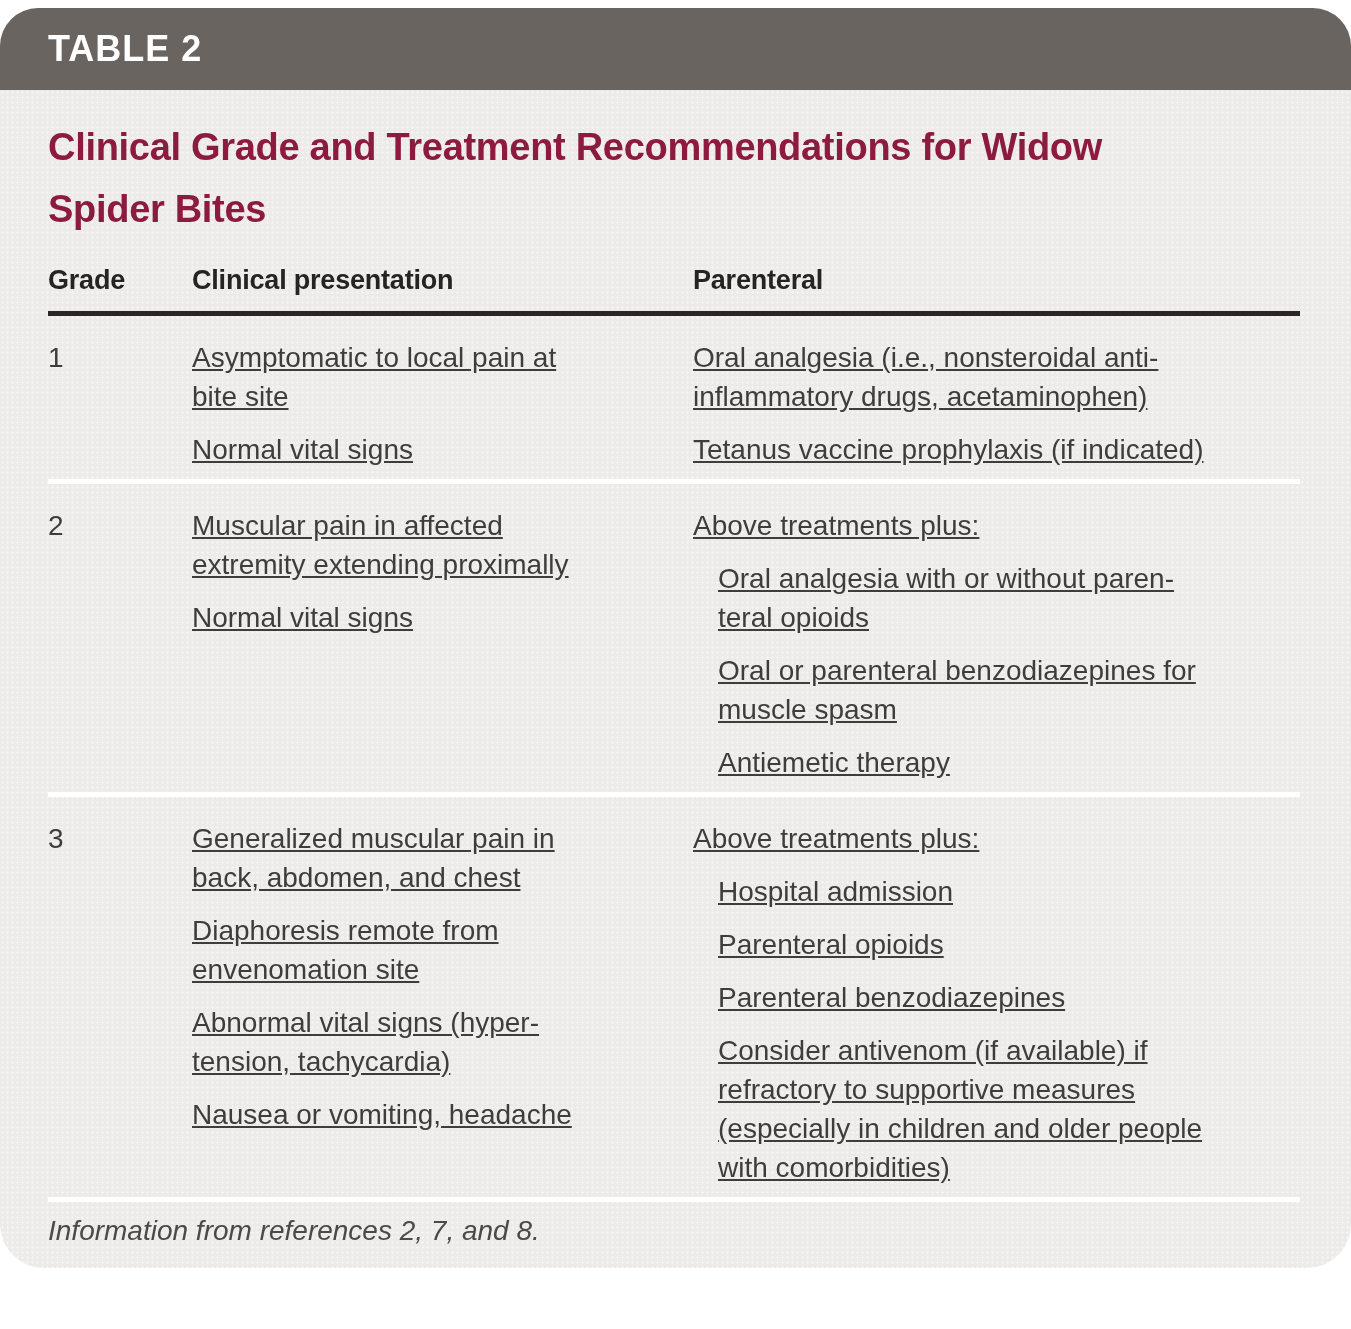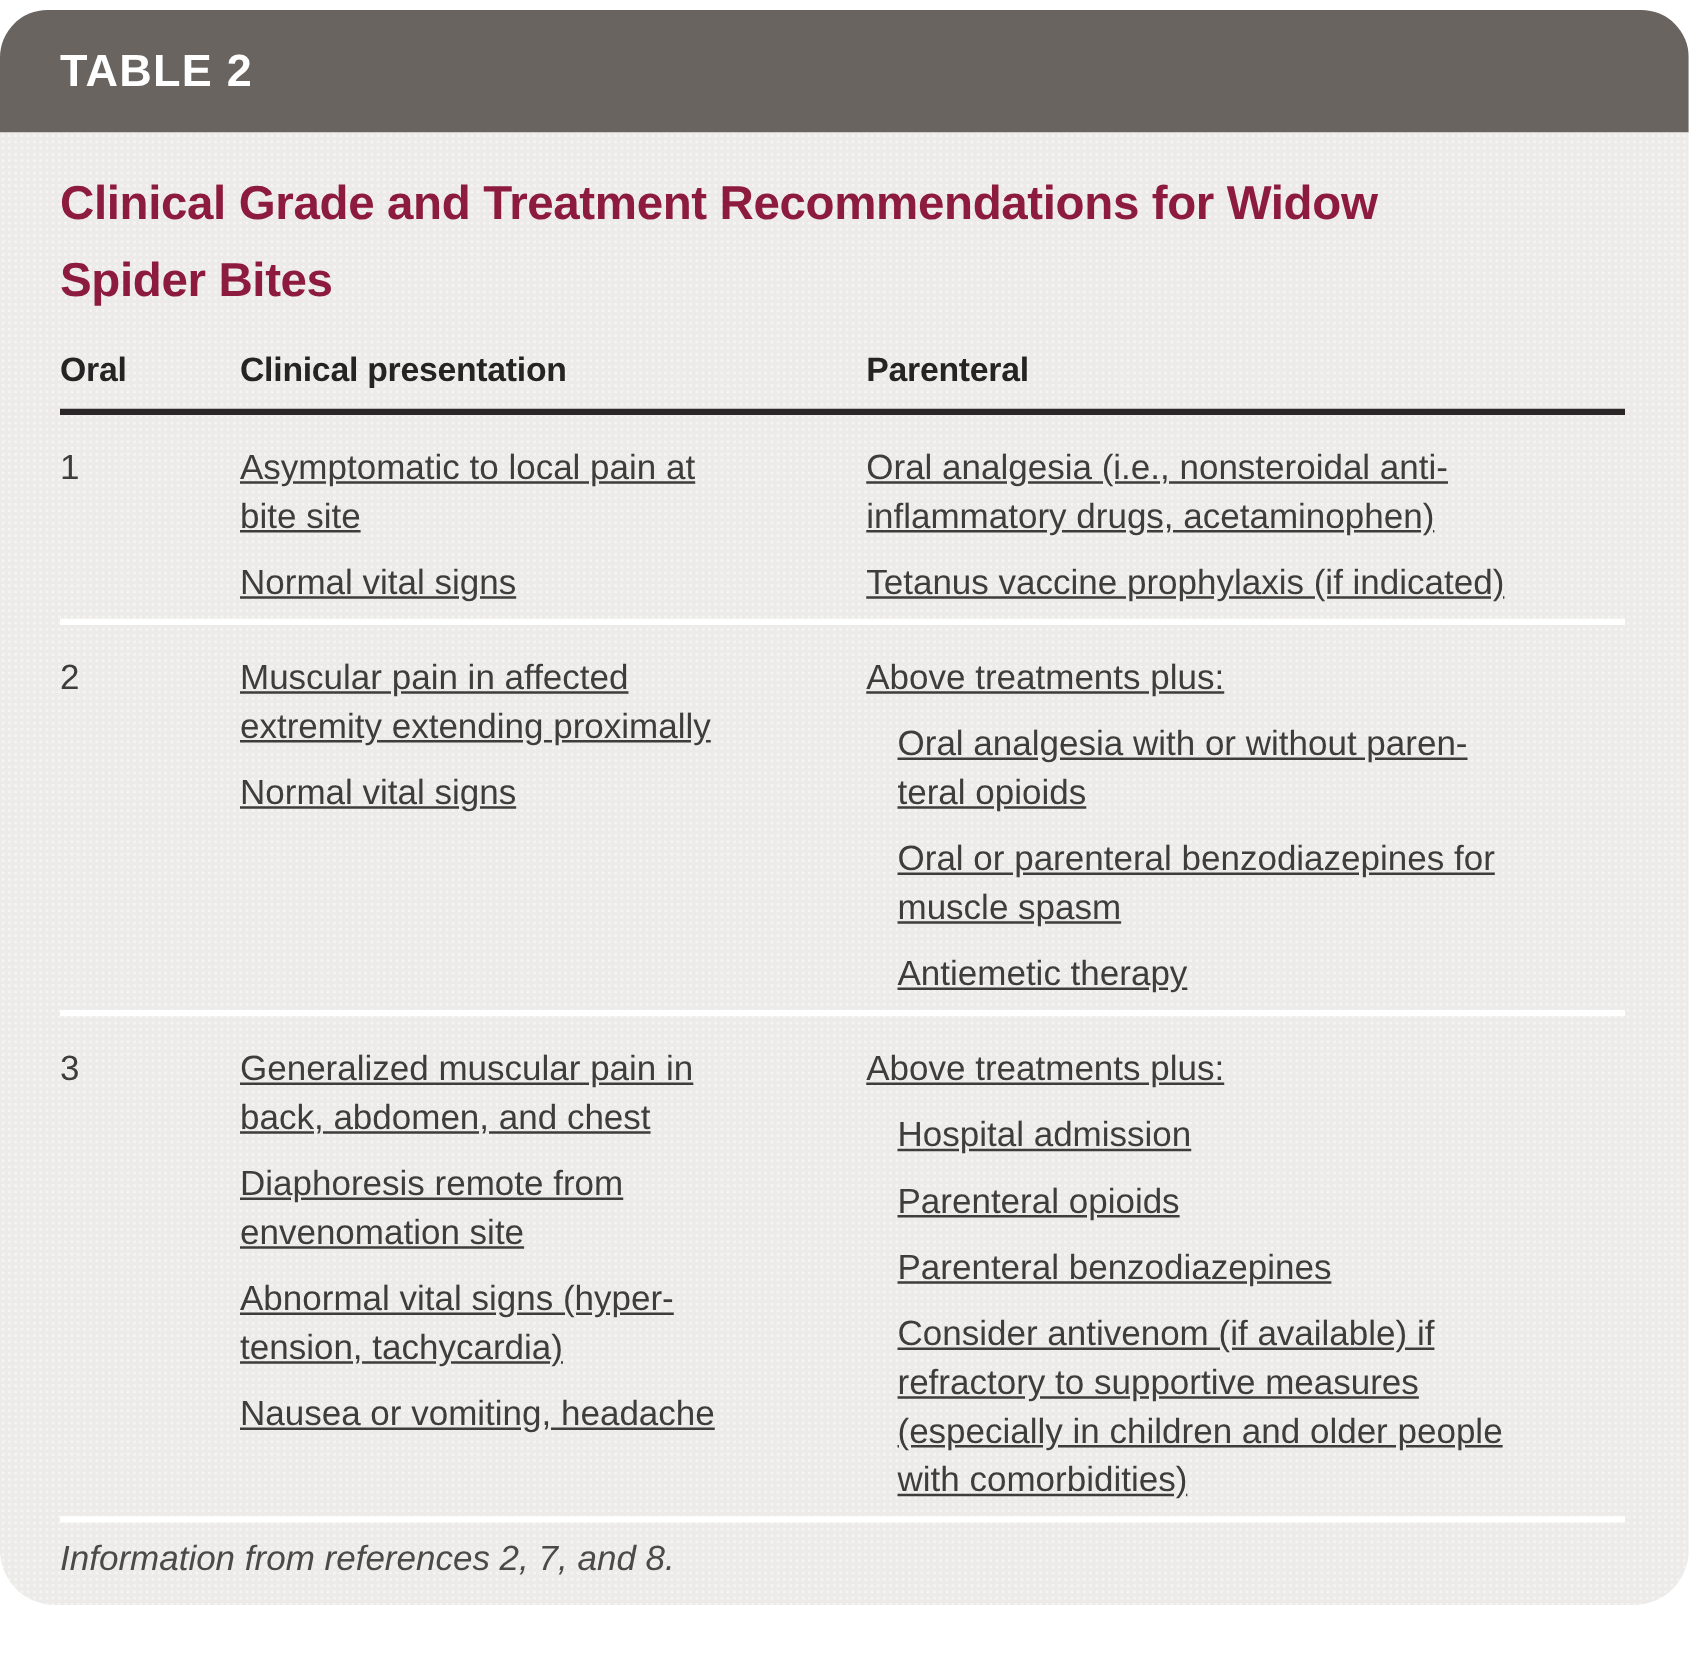--- a/index.html
+++ b/index.html
@@ -13,21 +13,21 @@
     font-family: "Liberation Sans", sans-serif;
     -webkit-font-smoothing: antialiased;
   }
   .card {
     margin-top: 8px;
     border-radius: 38px 38px 44px 44px;
     overflow: hidden;
   }
   .card-header {
     background: #6A6460;
-    height: 98px;
+    height: 82px;
     display: flex;
     align-items: center;
     padding: 0 48px;
   }
   .table-number {
     color: #ffffff;
     font-size: 36px;
     font-weight: 700;
     letter-spacing: 1px;
   }
@@ -98,21 +98,21 @@
 
 <div class="card">
   <div class="card-header">
     <span class="table-number">TABLE 2</span>
   </div>
   <div class="card-body">
     <h1 class="table-title">Clinical Grade and Treatment Recommendations for Widow
 Spider Bites</h1>
 
     <div class="grid colhead-row">
-      <div class="colhead">Oral</div>
+      <div class="colhead">Grade</div>
       <div class="colhead">Clinical presentation</div>
       <div class="colhead">Parenteral</div>
     </div>
 
     <div class="header-rule"></div>
 
     <div id="rows">
         <div class="grid row">
           <div class="cell grade-cell">1</div>
           <div class="cell">

